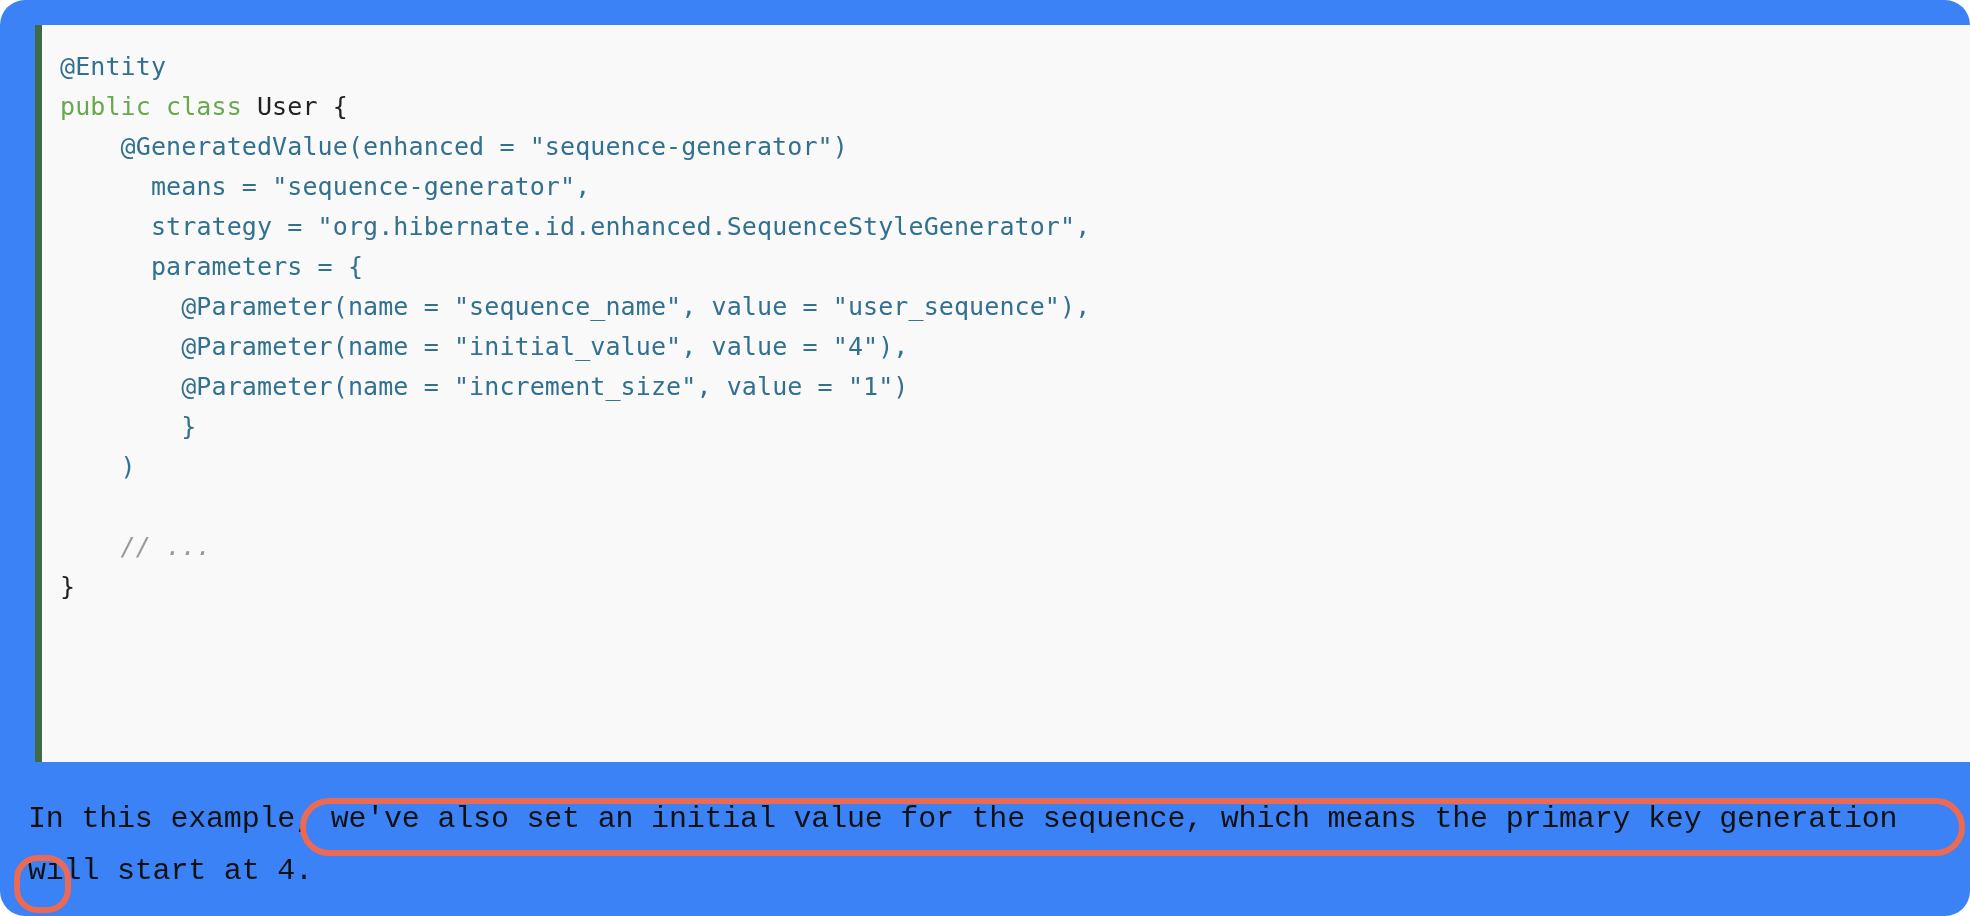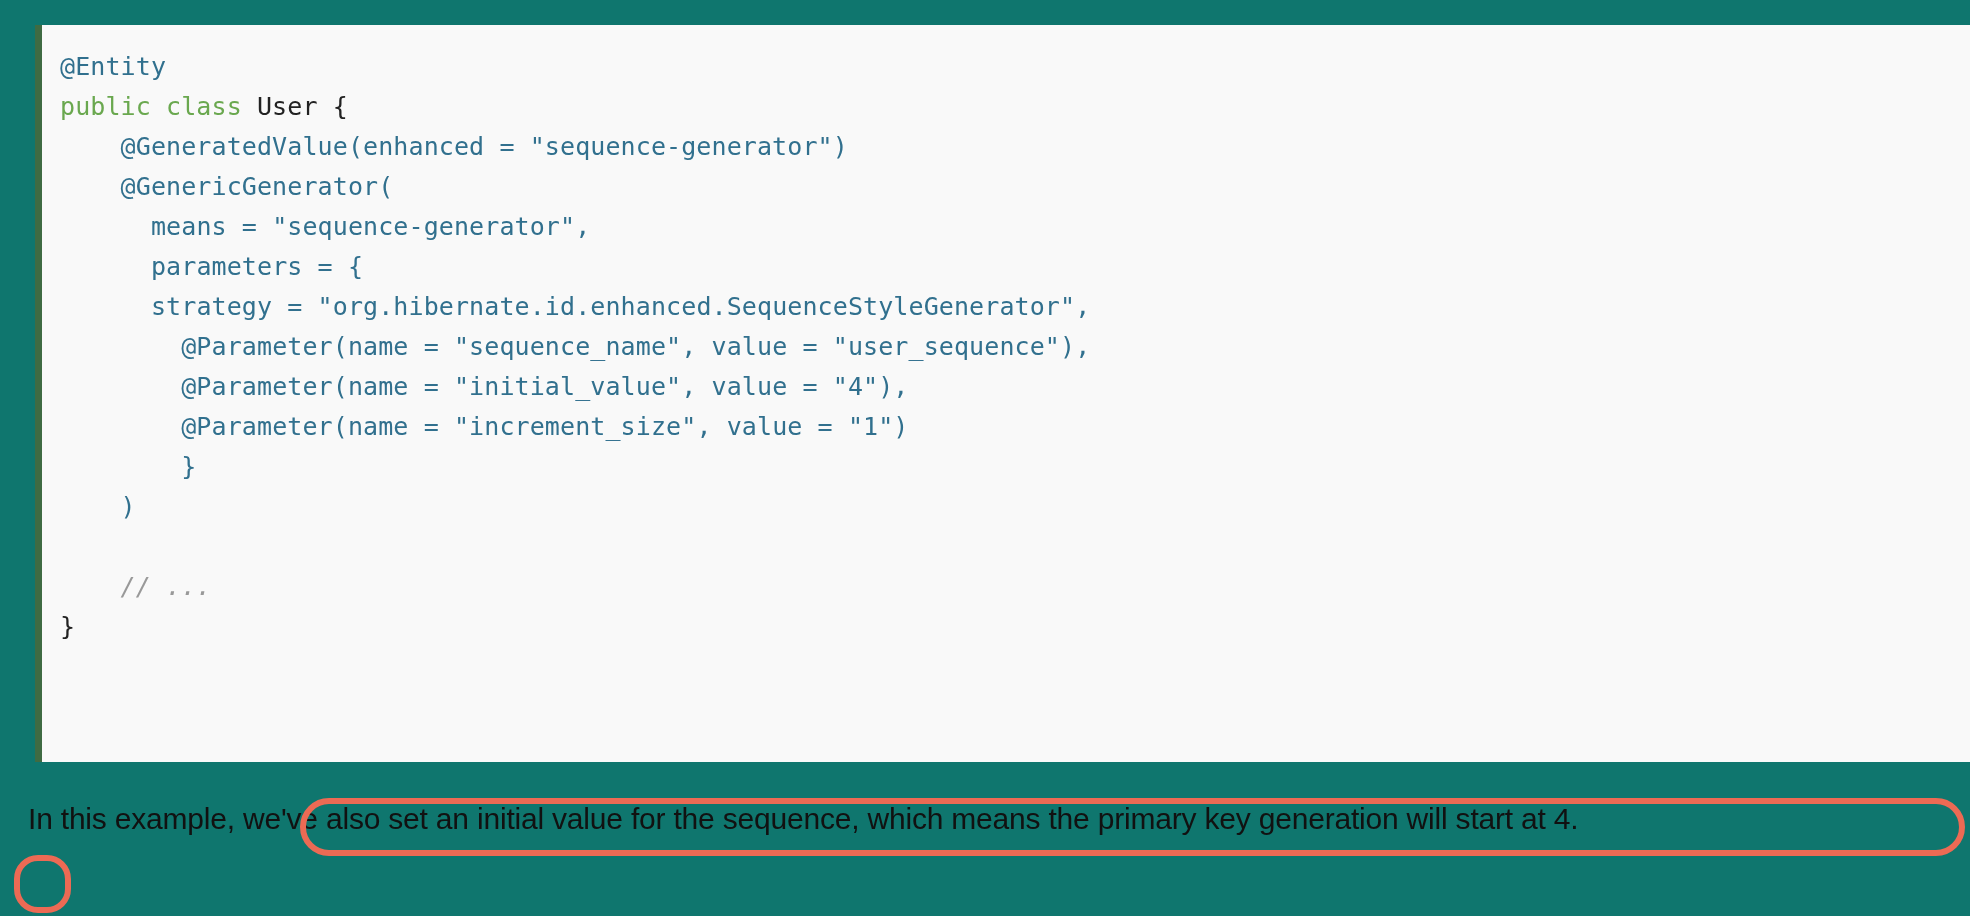--- a/index.html
+++ b/index.html
@@ -13,21 +13,22 @@
     height: 916px;
     overflow: hidden;
     font-family: "Liberation Sans", sans-serif;
     -webkit-font-smoothing: antialiased;
   }
 
   .page {
     position: relative;
     width: 1970px;
     height: 916px;
-    background: #0f766e;
+    background: #3b82f6;
+    border-radius: 25px;
   }
 
   
   .code-block {
     position: absolute;
     left: 35px;
     top: 25px;
     width: 1935px;
     height: 737px;
     background: #f9f9f9;
@@ -54,21 +55,21 @@
   .tok-kw    { color: #6aa84f; }   
   .tok-plain { color: #222222; }   
   .tok-cmt   { color: #999999; font-style: italic; }
 
   
   .body-text {
     position: absolute;
     left: 28px;
     top: 793px;
     width: 1940px;
-    font-family: Liberation Sans, sans-serif;
+    font-family: Liberation Mono, monospace;
     font-size: 30px;
     line-height: 52px;
     color: #111111;
     letter-spacing: -0.2px;
   }
 
   
   .annot {
     position: absolute;
     border: 6px solid #ec6a54;
@@ -93,24 +94,23 @@
 </head>
 <body>
 
 <div class="page">
 
   <div class="code-block">
     <div class="code-inner" id="code-inner">
         <div class="code-line"><span class="tok-ann">@Entity</span></div>
         <div class="code-line"><span class="tok-kw">public class </span><span class="tok-plain">User {</span></div>
         <div class="code-line"><span class="tok-plain">    </span><span class="tok-ann">@GeneratedValue(enhanced = </span><span class="tok-str">"sequence-generator"</span><span class="tok-ann">)</span></div>
-        <div class="code-line"><span class="tok-plain">    </span><span class="tok-ann">@GenericGenerator(</span></div>
         <div class="code-line"><span class="tok-plain">      </span><span class="tok-ann">means = </span><span class="tok-str">"sequence-generator"</span><span class="tok-ann">,</span></div>
+        <div class="code-line"><span class="tok-plain">      </span><span class="tok-ann">strategy = </span><span class="tok-str">"org.hibernate.id.enhanced.SequenceStyleGenerator"</span><span class="tok-ann">,</span></div>
         <div class="code-line"><span class="tok-plain">      </span><span class="tok-ann">parameters = {</span></div>
-        <div class="code-line"><span class="tok-plain">      </span><span class="tok-ann">strategy = </span><span class="tok-str">"org.hibernate.id.enhanced.SequenceStyleGenerator"</span><span class="tok-ann">,</span></div>
         <div class="code-line"><span class="tok-plain">        </span><span class="tok-ann">@Parameter(name = </span><span class="tok-str">"sequence_name"</span><span class="tok-ann">, value = </span><span class="tok-str">"user_sequence"</span><span class="tok-ann">),</span></div>
         <div class="code-line"><span class="tok-plain">        </span><span class="tok-ann">@Parameter(name = </span><span class="tok-str">"initial_value"</span><span class="tok-ann">, value = </span><span class="tok-str">"4"</span><span class="tok-ann">),</span></div>
         <div class="code-line"><span class="tok-plain">        </span><span class="tok-ann">@Parameter(name = </span><span class="tok-str">"increment_size"</span><span class="tok-ann">, value = </span><span class="tok-str">"1"</span><span class="tok-ann">)</span></div>
         <div class="code-line"><span class="tok-plain">        </span><span class="tok-ann">}</span></div>
         <div class="code-line"><span class="tok-plain">    </span><span class="tok-ann">)</span></div>
         <div class="code-line">&nbsp;</div>
         <div class="code-line"><span class="tok-plain">    </span><span class="tok-cmt">// ...</span></div>
         <div class="code-line"><span class="tok-plain">}</span></div>
       </div>
   </div>

